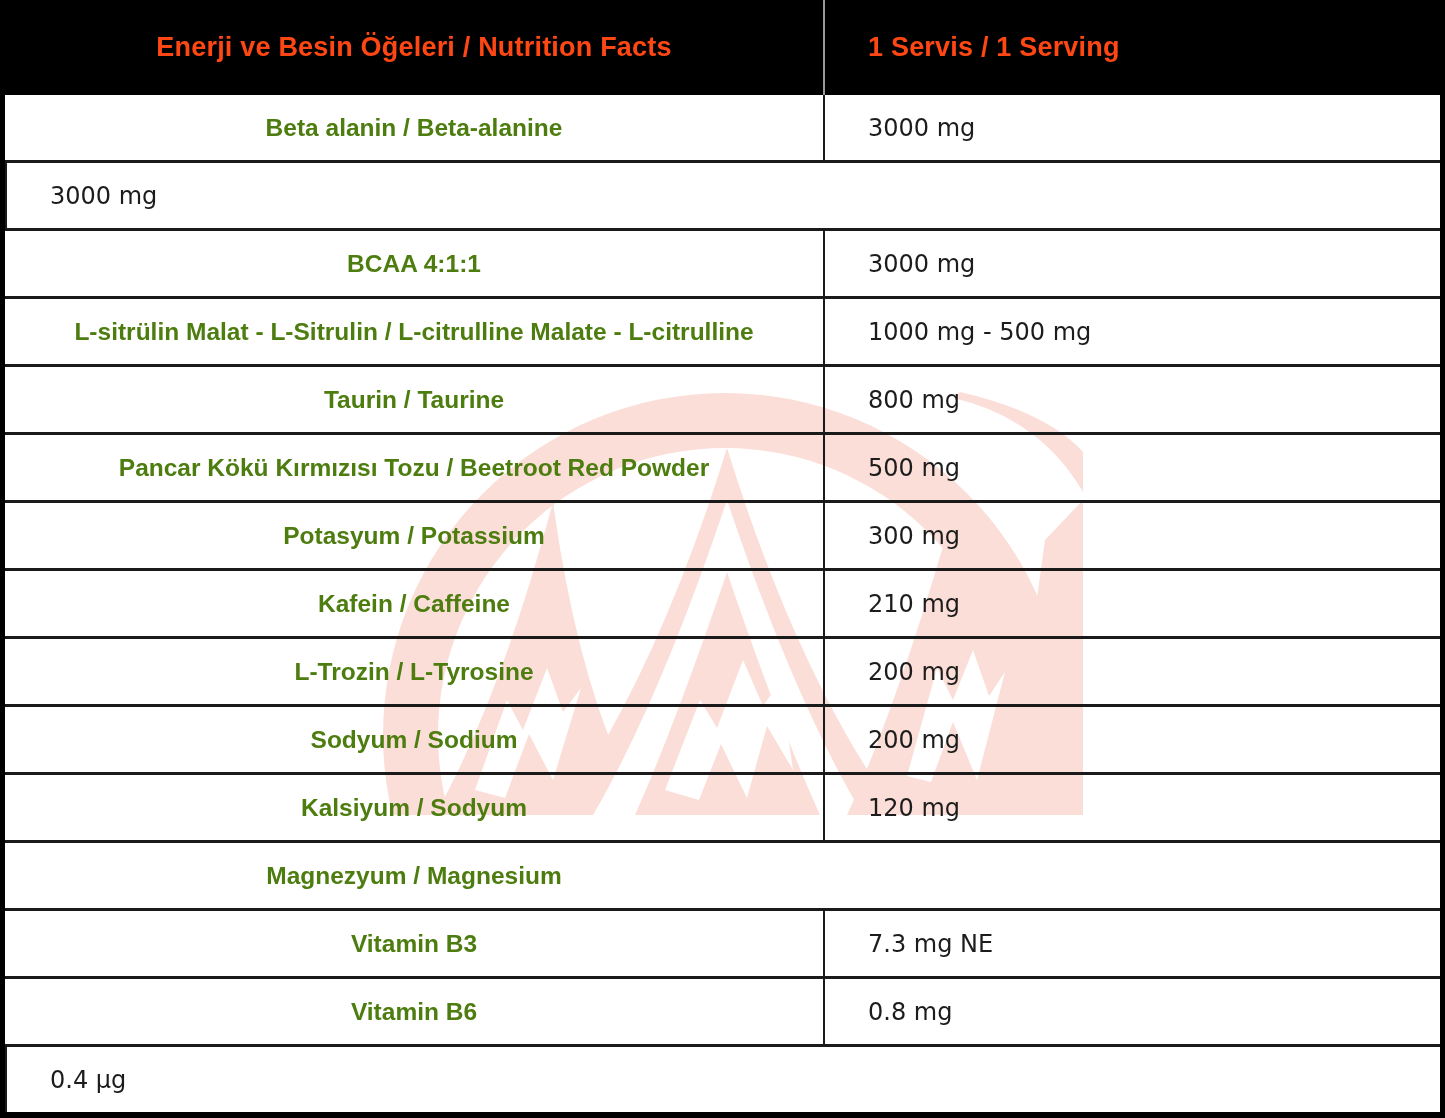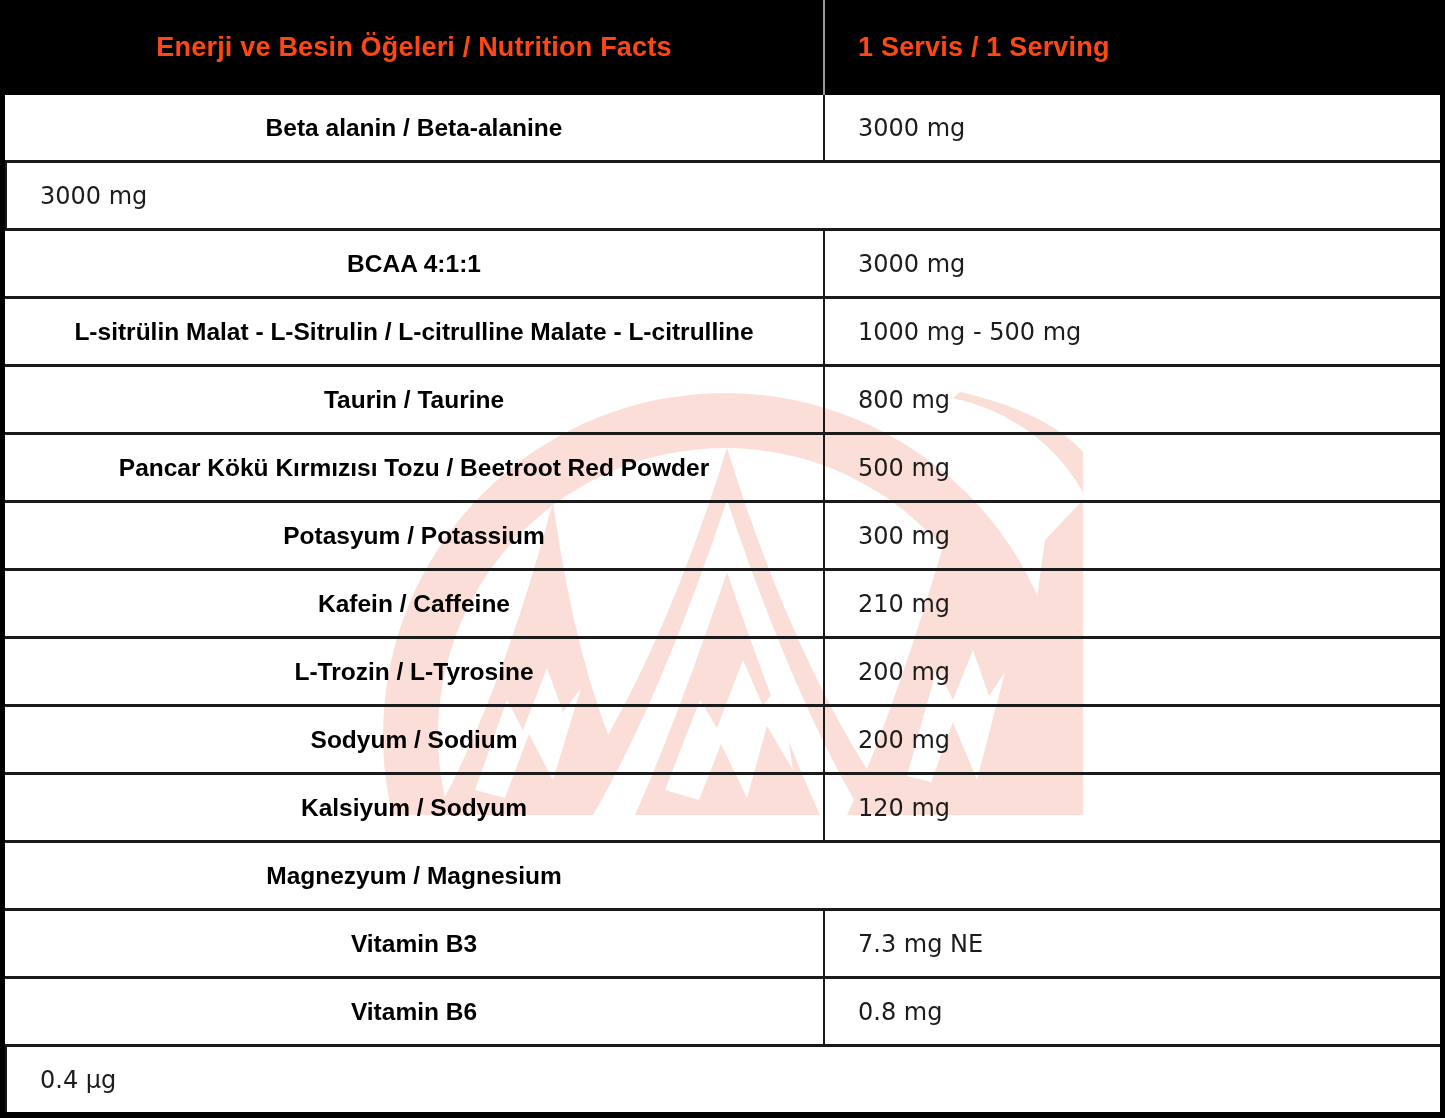--- a/index.html
+++ b/index.html
@@ -31,28 +31,28 @@
     font-weight:700;font-size:27px;letter-spacing:.2px;
   }
   .label-col{
     flex:0 0 818px;width:818px;
     display:flex;align-items:center;justify-content:center;
     text-align:right;box-sizing:border-box;padding:0 14px;
   }
   .value-col{
     flex:1 1 auto;
     display:flex;align-items:center;justify-content:flex-start;
-    box-sizing:border-box;padding-left:33px;
+    box-sizing:border-box;padding-left:43px;
   }
   .header-row .value-col{border-left:2px solid #9a9a9a;align-self:stretch;}
   .body-rows{display:flex;flex-direction:column;flex:1 1 auto;}
   .row{display:flex;flex:1 1 0;align-items:stretch;}
   .row:not(:last-child){border-bottom:3px solid var(--line,#1a1a1a);}
   .row .value-col{border-left:2px solid var(--line,#1a1a1a);}
-  .rlabel{color:#000000;font-weight:700;font-size:24.5px;}
+  .rlabel{color:#4d7c0f;font-weight:700;font-size:24.5px;}
   .rvalue{color:#1c1c1c;font-weight:400;font-size:24px;font-family:"DejaVu Sans", sans-serif;}
 </style>
 </head>
 <body>
 
 <div class="frame">
 
   <svg class="watermark" viewBox="0 0 1445 1118" xmlns="http://www.w3.org/2000/svg" aria-hidden="true">
     <defs>
       <clipPath id="wmclip">

